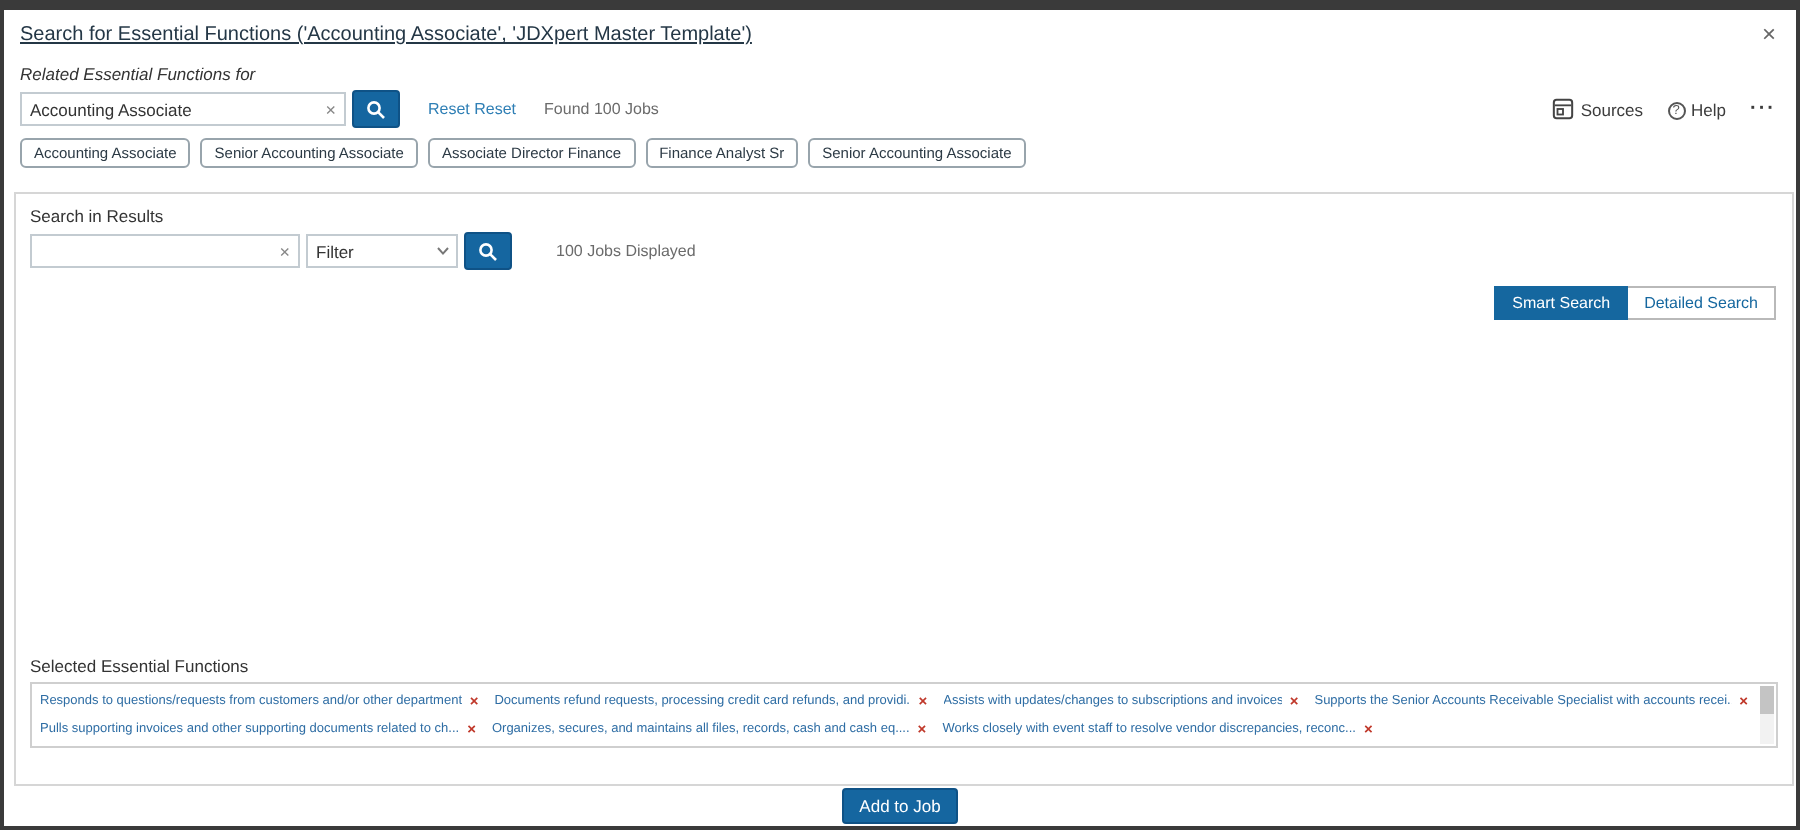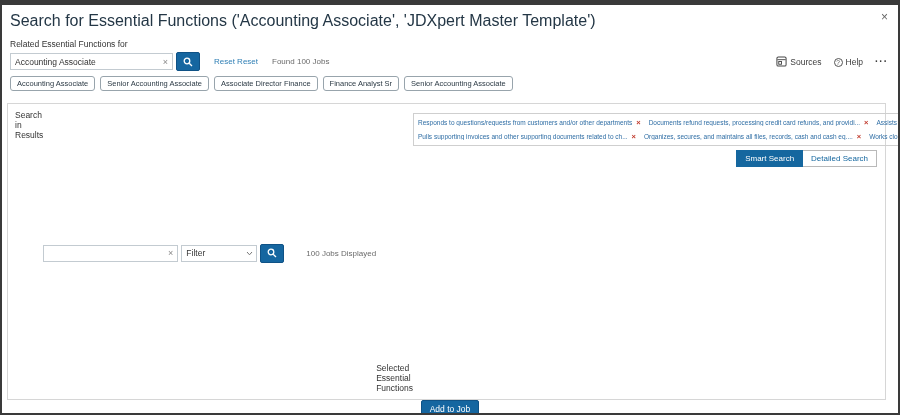--- a/index.html
+++ b/index.html
@@ -3,24 +3,24 @@
 <meta charset="utf-8">
 <style>
   html,body{margin:0;padding:0;background:#e8e8e8;}
   .dialog{
     position:relative;width:900px;height:415px;box-sizing:border-box;
     background:#fff;border:2px solid #3a3a3a;border-top-width:5px;
     font-family:"Liberation Sans",sans-serif;color:#333;
     display:flex;flex-direction:column;overflow:hidden;
   }
   .hdr{display:flex;justify-content:space-between;align-items:flex-start;padding:7px 8px 0 8px;}
-  .title{font-size:16px;color:#243746;}
+  .title{font-size:10px;color:#243746;text-decoration:underline;}
   .close{font-size:12px;color:#666;line-height:10px;cursor:pointer;margin-right:2px;}
 
-  .rel-label{font-size:8.5px;margin:9px 0 3px 8px;color:#333;}
+  .rel-label{font-size:8.5px;margin:9px 0 3px 8px;color:#333;font-style:italic;}
   .row1{display:flex;align-items:center;padding:0 10px 0 8px;}
   .inp,.dd{display:flex;align-items:center;border:1px solid #c3cbd1;height:17px;box-sizing:border-box;background:#fff;}
   .inp .val,.dd .val{flex:1;font-size:8.5px;padding:0 4px;color:#333;white-space:nowrap;overflow:hidden;}
   .inp .clr{font-size:9px;color:#888;padding:0 4px;cursor:pointer;}
   .dd{margin-left:3px;cursor:pointer;}
   .dd .chev{padding:0 3px;display:flex;}
   #rel-input{width:163px;}
   #rel-dd{width:153px;}
   #res-input{width:135px;}
   #res-dd{width:76px;}
@@ -29,21 +29,21 @@
   .found{font-size:8px;color:#6b6b6b;margin-left:14px;white-space:nowrap;}
   .spacer{flex:1;}
   .tools{display:flex;align-items:flex-end;gap:12px;}
   .tool{display:flex;align-items:center;gap:3px;font-size:8.5px;color:#3c3c3c;cursor:pointer;white-space:nowrap;}
   .qmark{width:9px;height:9px;border:1px solid #555;border-radius:50%;font-size:6.5px;display:flex;align-items:center;justify-content:center;color:#555;box-sizing:border-box;}
   .more{font-size:10px;font-weight:bold;letter-spacing:1px;color:#3c3c3c;}
 
   .chips{display:flex;gap:5px;margin:5px 0 0 8px;}
   .chip{border:1px solid #98a4ac;border-radius:3px;padding:2px 6px;font-size:7.5px;color:#2c3a45;background:#fff;cursor:pointer;white-space:nowrap;}
 
-  .panel{margin:12px 12px 0 5px;border:1px solid #d6d6d6;height:297px;box-sizing:border-box;position:relative;display:flex;flex-direction:row;padding:6px 7px 6px 7px;flex:0 0 auto;}
+  .panel{margin:12px 1px 0 5px;border:1px solid #d6d6d6;height:297px;box-sizing:border-box;position:relative;display:flex;flex-direction:column;padding:6px 7px 18px 7px;flex:0 0 auto;}
   .sir-label{font-size:8.5px;color:#333;}
   .row2{display:flex;align-items:center;margin-top:3px;}
   .displayed{font-size:8px;color:#6b6b6b;margin-left:22px;white-space:nowrap;}
   .tabs{position:absolute;top:46px;right:8px;display:flex;text-align:right;}
   .tab{font-size:8px;padding:3px 8px;cursor:pointer;white-space:nowrap;}
   .tab.active{background:#15679f;color:#fff;border:1px solid #15679f;}
   .tab.inactive{color:#15679f;background:#fff;border:1px solid #b9b9b9;border-left:none;}
 
   .sel-label{margin-top:auto;font-size:8.5px;color:#333;}
   .sel-box{border:1px solid #cfcfcf;margin-top:3px;height:33px;box-sizing:border-box;position:relative;padding:2px 14px 2px 4px;display:flex;flex-direction:column;justify-content:space-around;}

